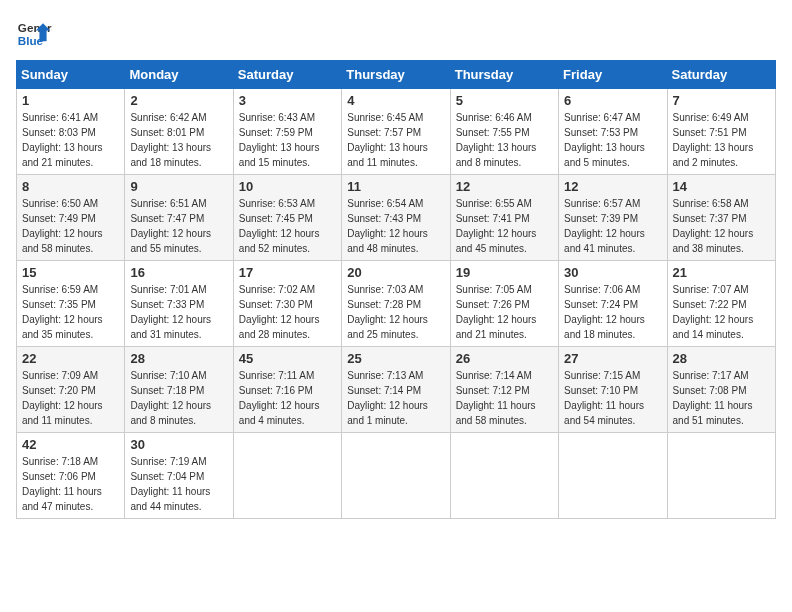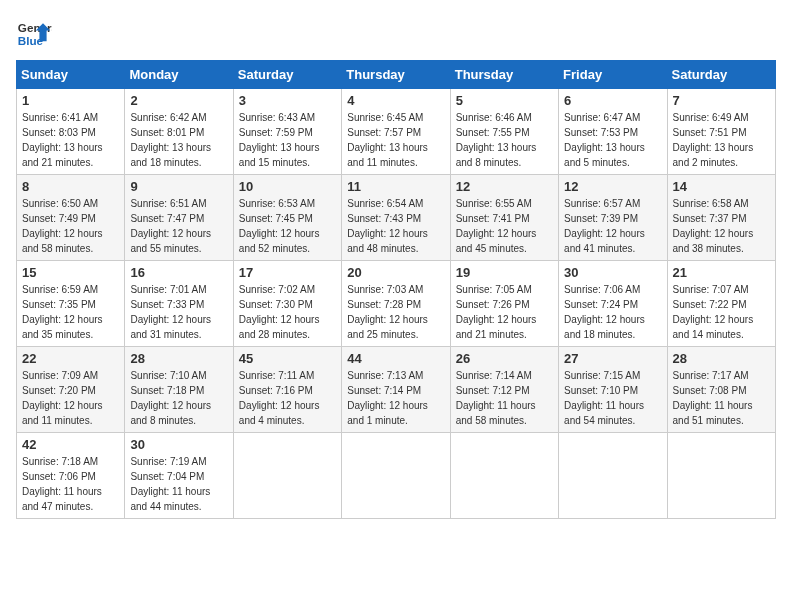--- a/index.html
+++ b/index.html
@@ -213,21 +213,21 @@
         </td>
         <td>
           <span class="day-num">28</span>
           <span class="day-info">Sunrise: 7:10 AM<br>Sunset: 7:18 PM<br>Daylight: 12 hours and 8 minutes.</span>
         </td>
         <td>
           <span class="day-num">45</span>
           <span class="day-info">Sunrise: 7:11 AM<br>Sunset: 7:16 PM<br>Daylight: 12 hours and 4 minutes.</span>
         </td>
         <td>
-          <span class="day-num">44</span>
+          <span class="day-num">25</span>
           <span class="day-info">Sunrise: 7:13 AM<br>Sunset: 7:14 PM<br>Daylight: 12 hours and 1 minute.</span>
         </td>
         <td>
           <span class="day-num">26</span>
           <span class="day-info">Sunrise: 7:14 AM<br>Sunset: 7:12 PM<br>Daylight: 11 hours and 58 minutes.</span>
         </td>
         <td>
           <span class="day-num">27</span>
           <span class="day-info">Sunrise: 7:15 AM<br>Sunset: 7:10 PM<br>Daylight: 11 hours and 54 minutes.</span>
         </td>

